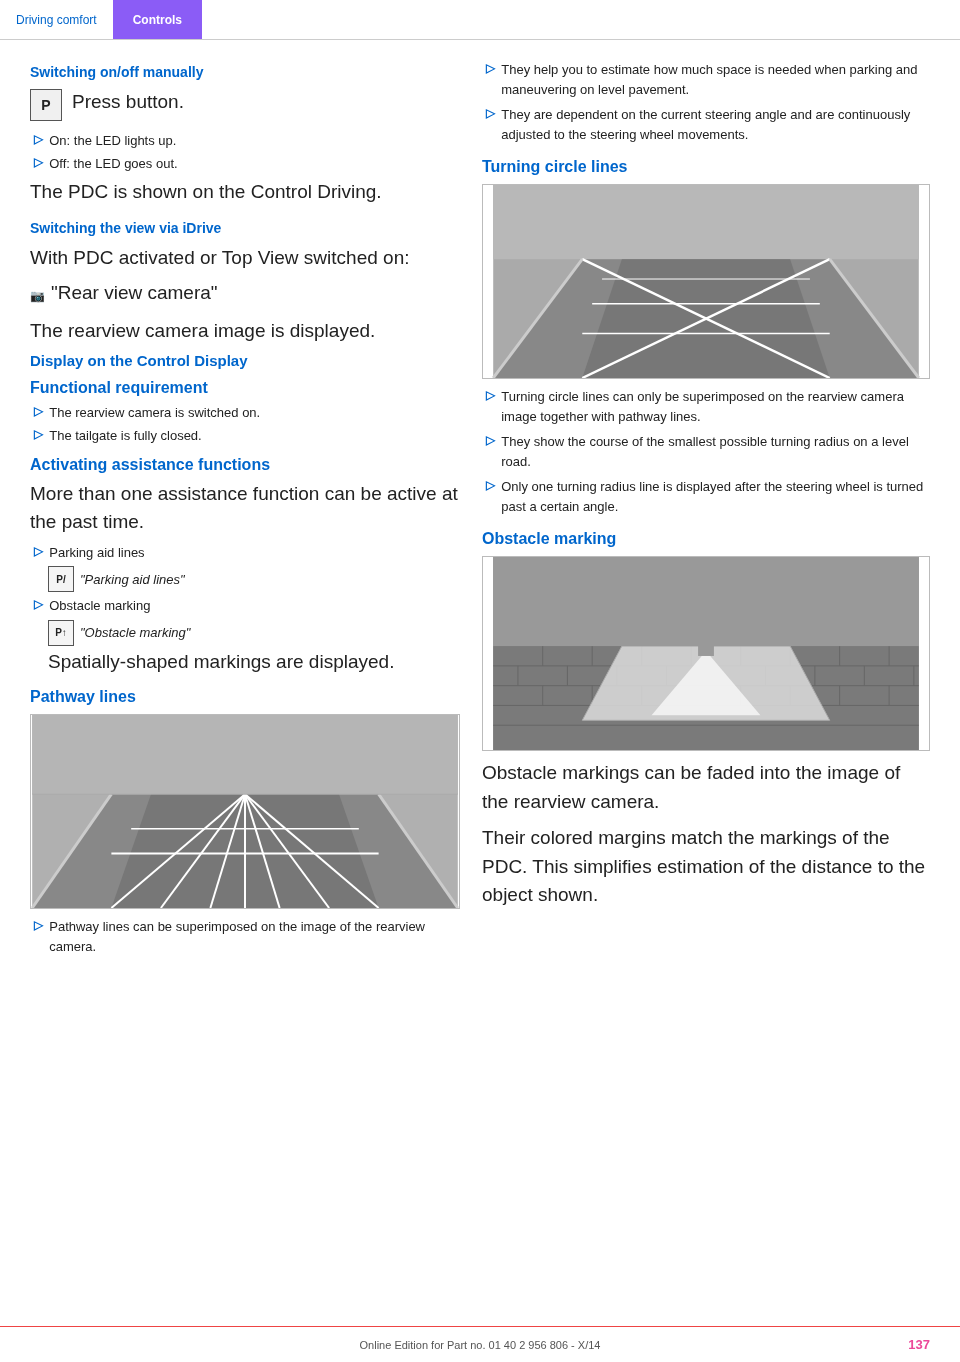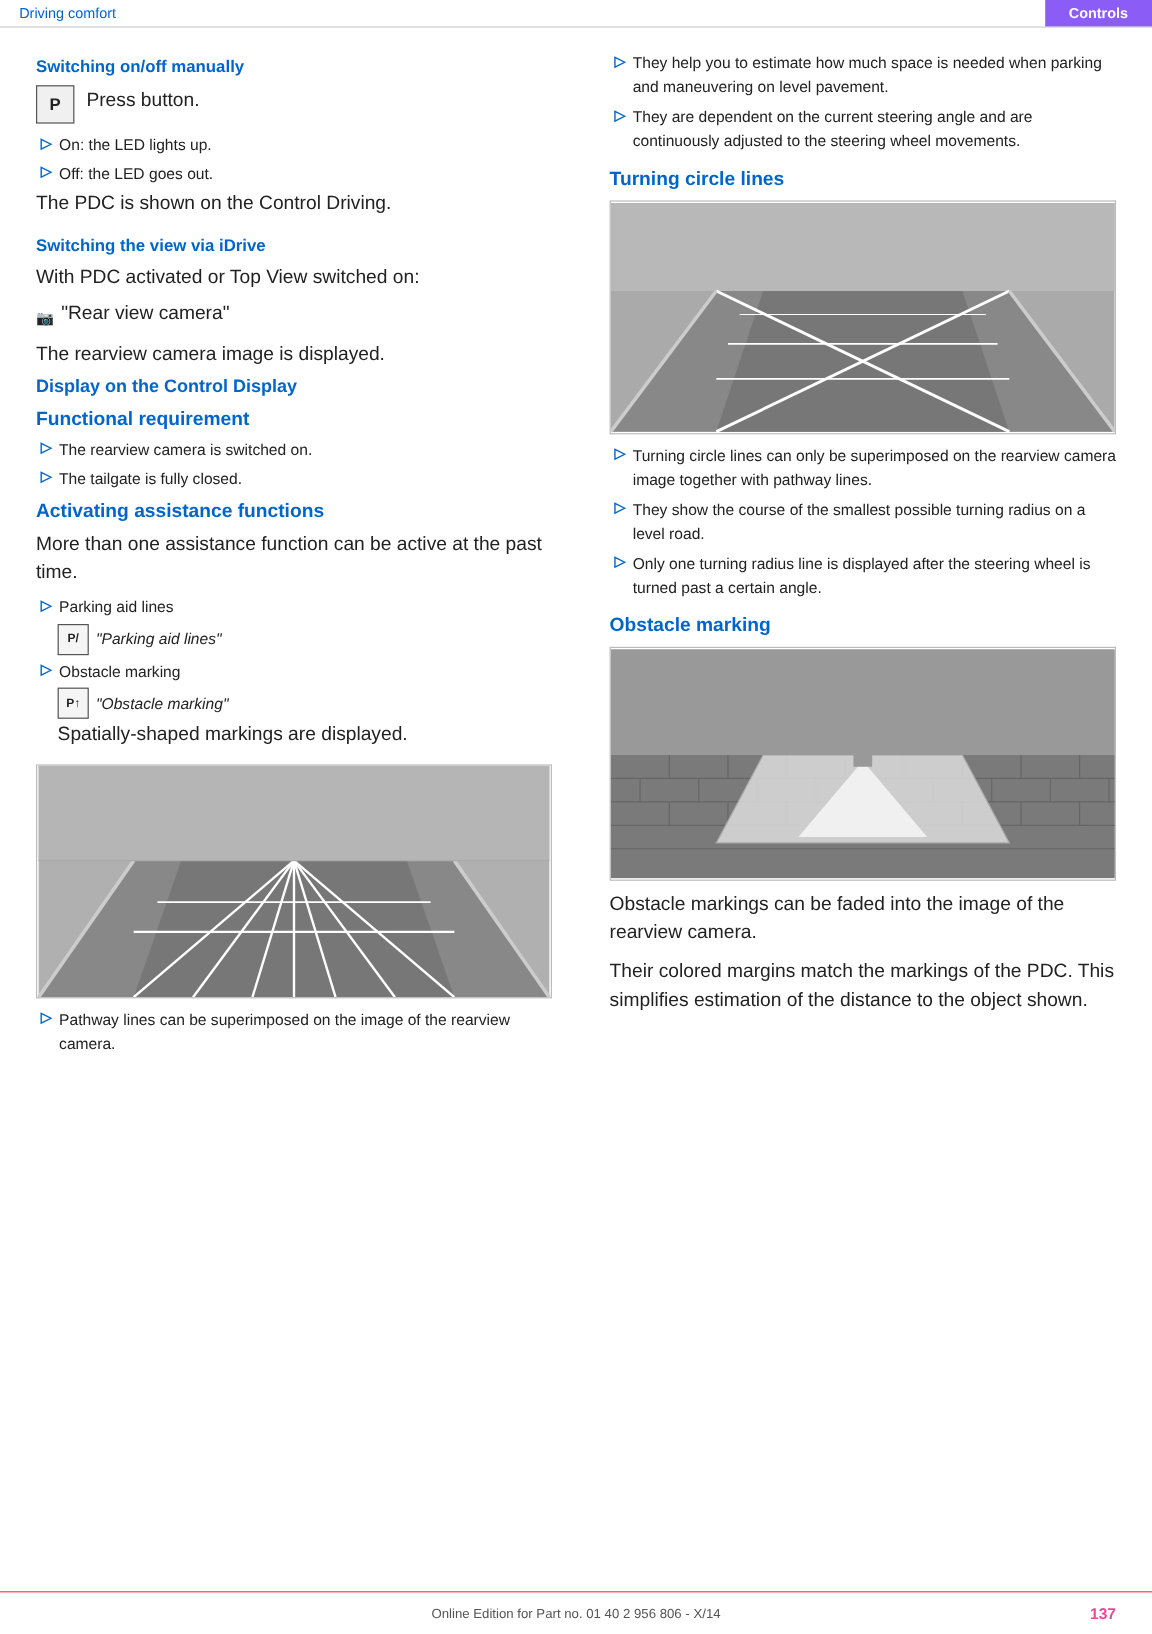--- a/index.html
+++ b/index.html
@@ -9,23 +9,23 @@
       background: #fff;
       color: #222;
       width: 960px;
       min-height: 1362px;
       position: relative;
     }
 
     
     .header {
       display: flex;
-      justify-content: space-between;
-      align-items: center;
-      height: 23px;
+      justify-content: flex-start;
+      align-items: center;
+      height: 40px;
       border-bottom: 1px solid #ccc;
       padding-right: 0;
     }
     .header-driving-comfort {
       color: #0066cc;
       font-size: 12px;
       padding: 0 16px;
       height: 100%;
       display: flex;
       align-items: center;
@@ -38,21 +38,21 @@
       padding: 0 20px;
       height: 100%;
       display: flex;
       align-items: center;
     }
 
     
     .content {
       display: flex;
       padding: 20px 30px 20px 30px;
-      gap: 48px;
+      gap: 22px;
     }
 
     
     .left-col {
       width: 430px;
       flex-shrink: 0;
     }
 
     
     .right-col {
@@ -71,21 +71,21 @@
     .sub-heading {
       color: #0066cc;
       font-size: 16px;
       font-weight: bold;
       margin-bottom: 6px;
       margin-top: 10px;
     }
 
     
     .body-text {
-      font-size: 16px;
+      font-size: 19px;
       line-height: 1.5;
       margin-bottom: 6px;
     }
 
     
     .bullet-item {
       display: flex;
       align-items: flex-start;
       margin-bottom: 4px;
       padding-left: 4px;
@@ -298,20 +298,21 @@
       <div class="icon-row">
         <div class="icon-box">
           <span style="font-size:10px;">P↑</span>
         </div>
         <span class="icon-label">"Obstacle marking"</span>
       </div>
       <div class="body-text" style="margin-left:18px;">Spatially-shaped markings are displayed.</div>
     </div>
 
     <div style="margin-top:12px;">
+      <div class="sub-heading">Pathway lines</div>
 
       <div class="pathway-img">
         <svg class="road-svg" viewBox="0 0 430 195" xmlns="http://www.w3.org/2000/svg">
 
           <rect width="430" height="195" fill="#b0b0b0"></rect>
 
           <polygon points="0,195 430,195 350,80 80,80" fill="#888"></polygon>
 
           <polygon points="80,195 350,195 310,80 120,80" fill="#777"></polygon>
 

